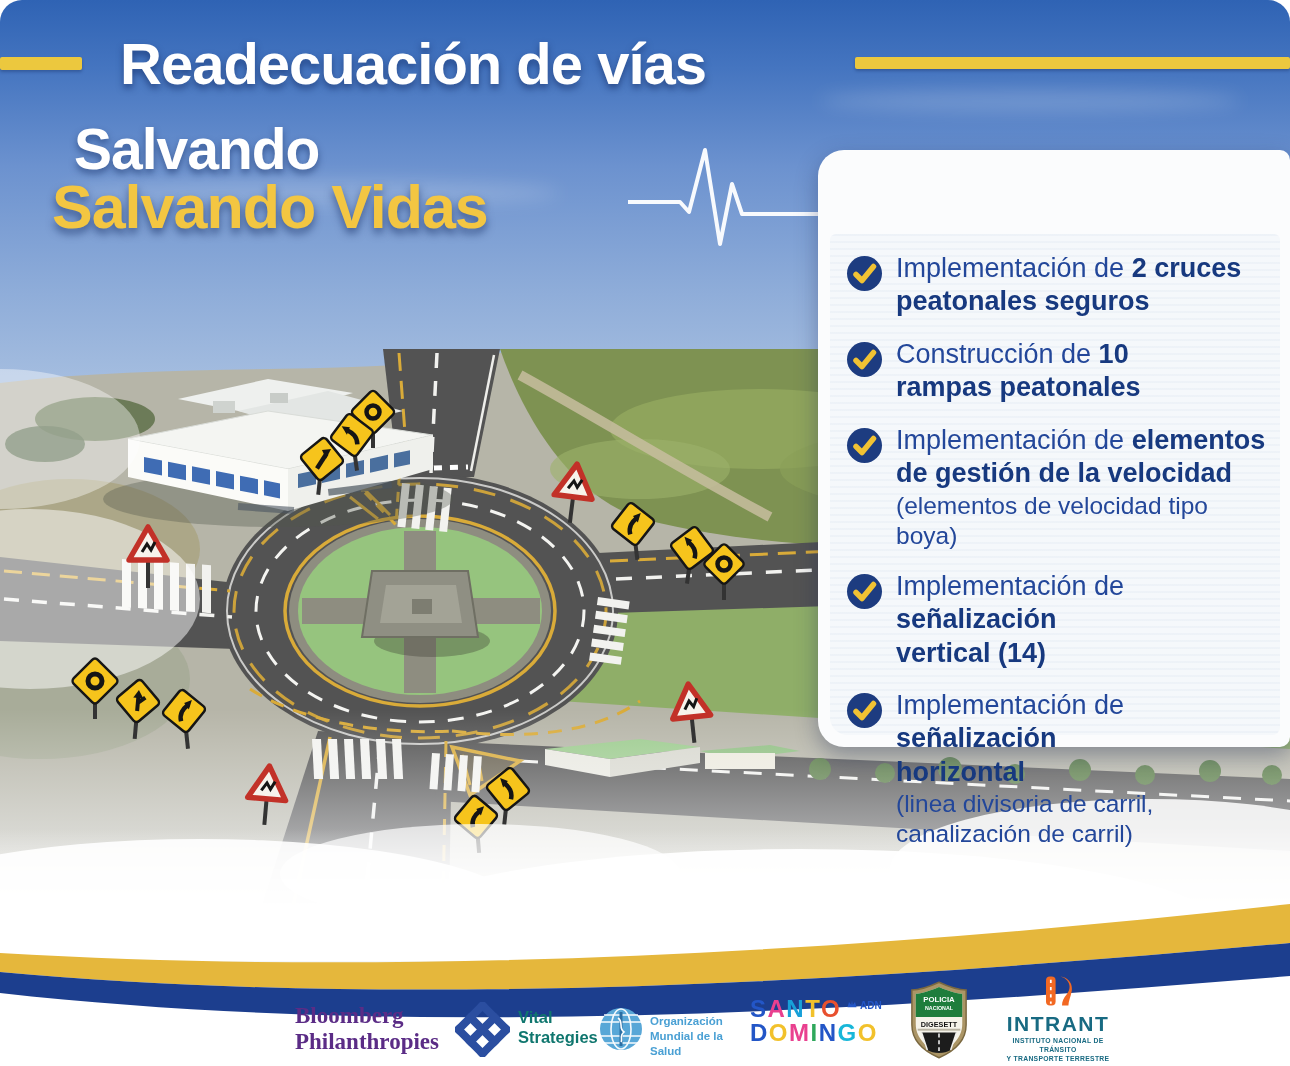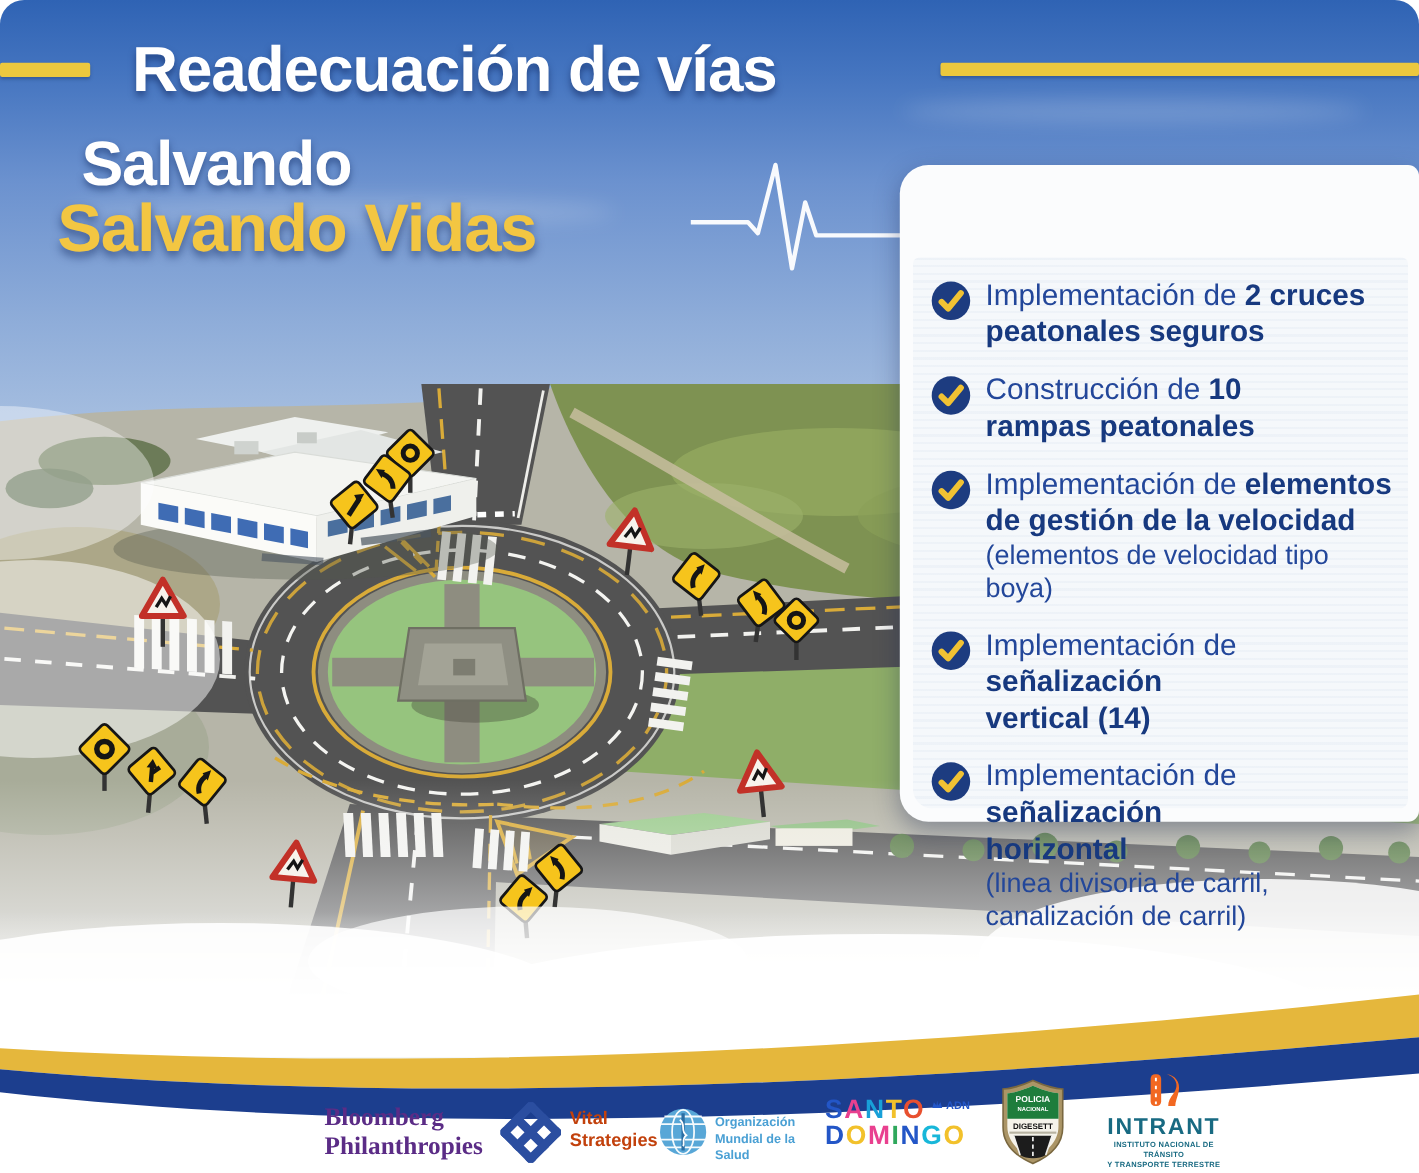--- a/index.html
+++ b/index.html
@@ -46,21 +46,21 @@
   .btxt b{color:#17397f;font-weight:800;}
   .bnote{font-size:24.5px;line-height:1.22;color:#23479a;white-space:pre-line;}
   
   #swoosh{position:absolute;left:0;top:850px;z-index:2;}
   #footer{position:absolute;left:0;top:955px;width:1290px;height:111px;z-index:3;}
   .logo-text{position:absolute;font-weight:700;}
   #phc{left:128px;top:53px;font-size:19.5px;line-height:1.16;color:#1b2a6b;font-weight:800;}
   #bloomberg{left:295px;top:48px;font-family:"Liberation Serif",serif;font-size:23px;line-height:1.14;
       color:#5b2c86;font-weight:700;}
   #vital{left:455px;top:47px;}
-  #vital .vtxt{position:absolute;left:63px;top:6px;font-size:16.5px;line-height:1.2;color:#c2410c;font-weight:700;}
+  #vital .vtxt{position:absolute;left:63px;top:6px;font-size:16.5px;line-height:1.2;color:#0f766e;font-weight:700;}
   #who{left:598px;top:51px;}
   #who .wtxt{position:absolute;left:52px;top:8px;font-size:11.5px;line-height:1.3;color:#4aa0d4;font-weight:700;}
   #sd{left:750px;top:42px;font-size:24px;font-weight:800;line-height:.98;letter-spacing:1.5px;}
   #adn{position:absolute;left:846px;top:44px;display:flex;align-items:center;gap:2px;color:#2356c7;
       font-size:10px;font-weight:800;}
   #digesett{position:absolute;left:908px;top:25px;}
   #intrant{position:absolute;left:995px;top:20px;width:126px;text-align:center;color:#186a82;}
   #intrant .iname{font-size:21px;font-weight:800;letter-spacing:1.5px;margin-top:1px;}
   #intrant .isub{font-size:6.8px;font-weight:700;line-height:1.35;letter-spacing:.3px;}
 </style>

